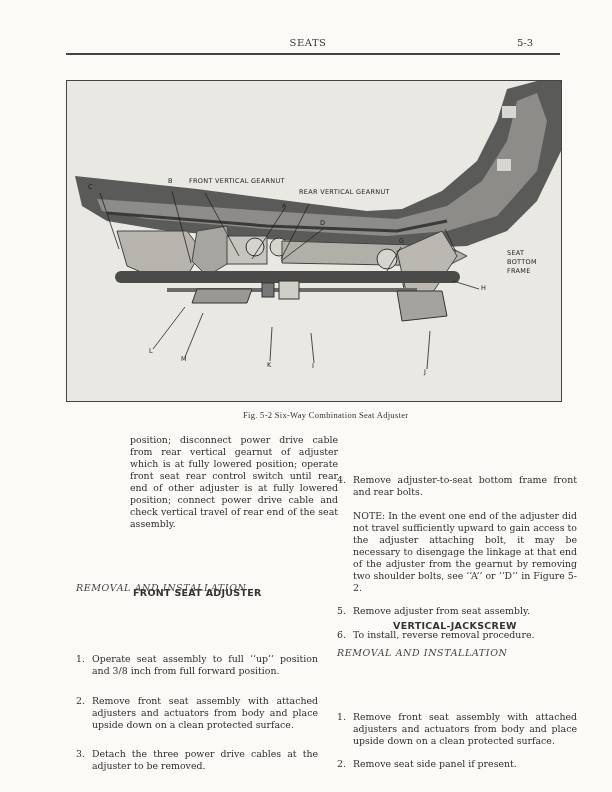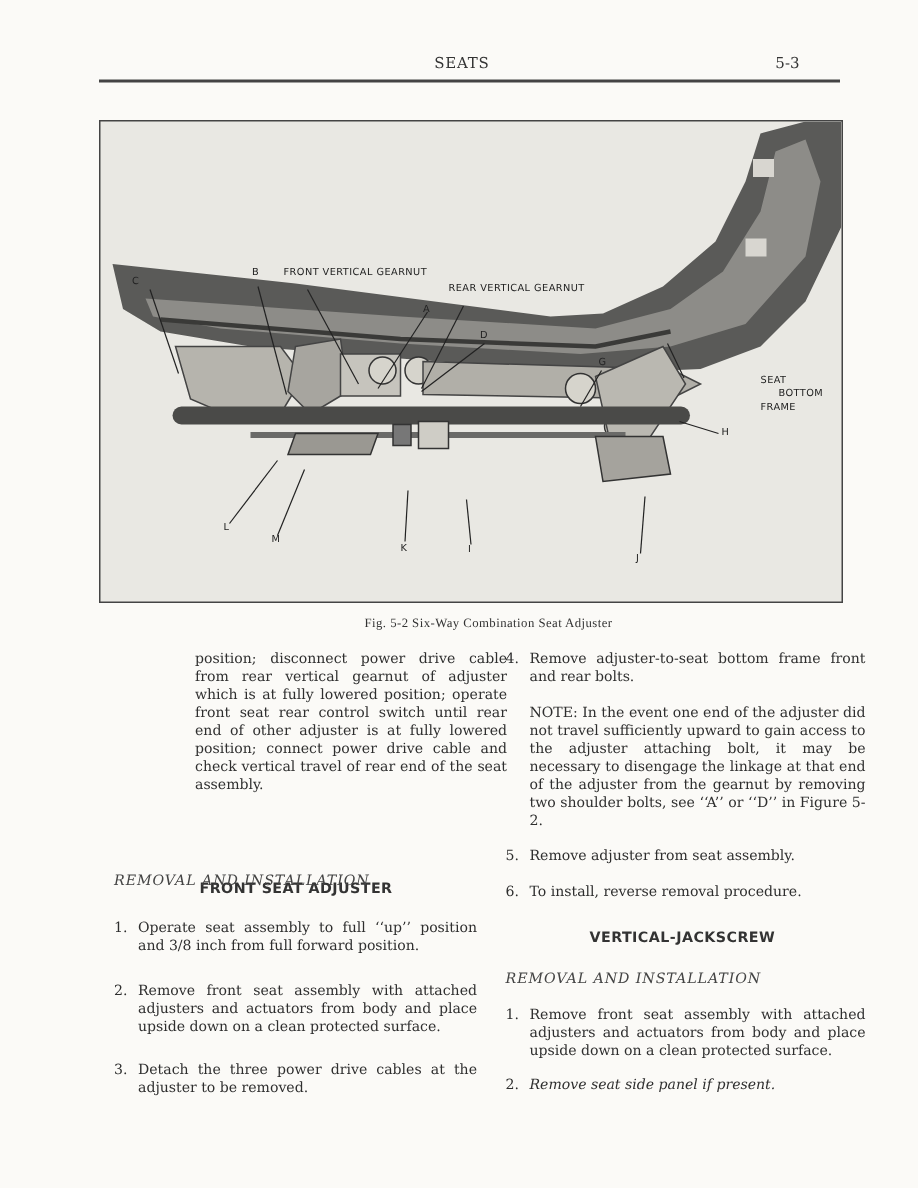--- a/index.html
+++ b/index.html
@@ -36,21 +36,21 @@
   .col { position: absolute; font-size: 9.4px; line-height: 12px; color: #2e2e2e; margin-left: 20px; }
   .col p { margin: 0; text-align: justify; }
   .left-col { left: 110px; top: 434px; width: 208px; }
   .section-heading {
     position: absolute; font-family: "DejaVu Sans", sans-serif; font-weight: bold;
     font-size: 9.5px; color: #333; letter-spacing: 0.3px;
   }
   .subheading {
     position: absolute; font-style: italic; font-size: 9.5px; letter-spacing: 0.6px; color: #444;
   }
-  .item { position: absolute; font-size: 9.4px; line-height: 12px; color: #2e2e2e; }
+  .item { position: absolute; font-size: 9.4px; line-height: 12px; color: #2e2e2e; margin-top: 40px; }
   .item .num { position: absolute; left: 0; top: 0; }
   .item .txt { position: absolute; left: 16px; top: 0; text-align: justify; }
 </style>
 </head>
 <body>
 
 <div class="header-title">SEATS</div>
 <div class="header-page">5-3</div>
 <div class="header-rule" style="width:494px;"></div>
 
@@ -98,21 +98,21 @@
     </g>
   </svg>
   <div class="callout" style="left:21px;top:102px;">C</div>
   <div class="callout" style="left:101px;top:96px;">B</div>
   <div class="callout" style="left:122px;top:96px;">FRONT VERTICAL GEARNUT</div>
   <div class="callout" style="left:232px;top:107px;">REAR VERTICAL GEARNUT</div>
   <div class="callout" style="left:215px;top:121px;">A</div>
   <div class="callout" style="left:253px;top:138px;">D</div>
   <div class="callout" style="left:332px;top:156px;">G</div>
   <div class="callout" style="left:440px;top:168px;">SEAT</div>
-  <div class="callout" style="left:440px;top:177px;margin-left:12px;">BOTTOM</div>
+  <div class="callout" style="left:440px;top:177px;">BOTTOM</div>
   <div class="callout" style="left:440px;top:186px;">FRAME</div>
   <div class="callout" style="left:414px;top:203px;">H</div>
   <div class="callout" style="left:82px;top:266px;">L</div>
   <div class="callout" style="left:114px;top:274px;">M</div>
   <div class="callout" style="left:200px;top:280px;">K</div>
   <div class="callout" style="left:245px;top:281px;">I</div>
   <div class="callout" style="left:357px;top:287px;">J</div>
 </div>
 <div class="caption">Fig. 5-2  Six-Way Combination Seat Adjuster</div>
 
@@ -149,14 +149,14 @@
   <span class="txt" style="width:224px;">To install, reverse removal procedure.</span>
 </div>
 <div class="section-heading" style="left:393px;top:620px;">VERTICAL-JACKSCREW</div>
 <div class="subheading" style="left:337px;top:647px;">REMOVAL AND INSTALLATION</div>
 <div class="item" style="left:337px;top:671px;width:240px;">
   <span class="num">1.</span>
   <span class="txt" style="width:224px;">Remove front seat assembly with attached adjusters and actuators from body and place upside down on a clean protected surface.</span>
 </div>
 <div class="item" style="left:337px;top:718px;width:240px;">
   <span class="num">2.</span>
-  <span class="txt" style="width:224px;font-style:italic;">Remove seat side panel if present.</span>
+  <span class="txt" style="width:224px;">Remove seat side panel if present.</span>
 </div>
 
 </body></html>

